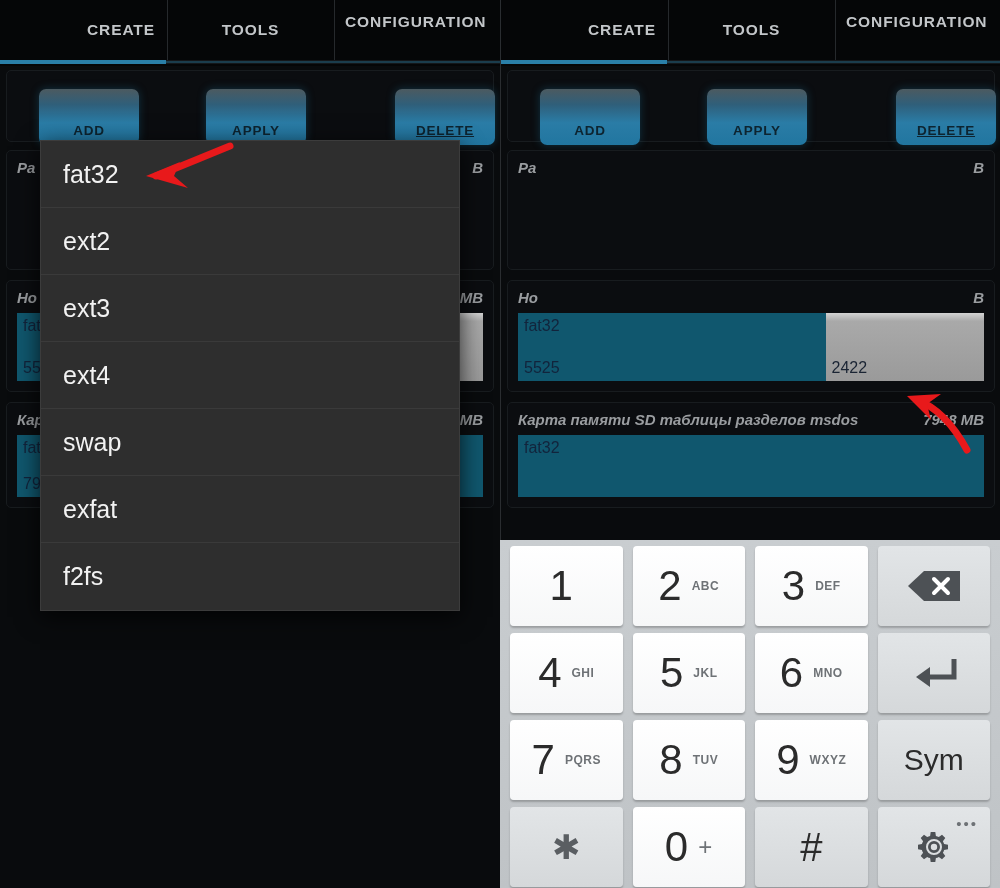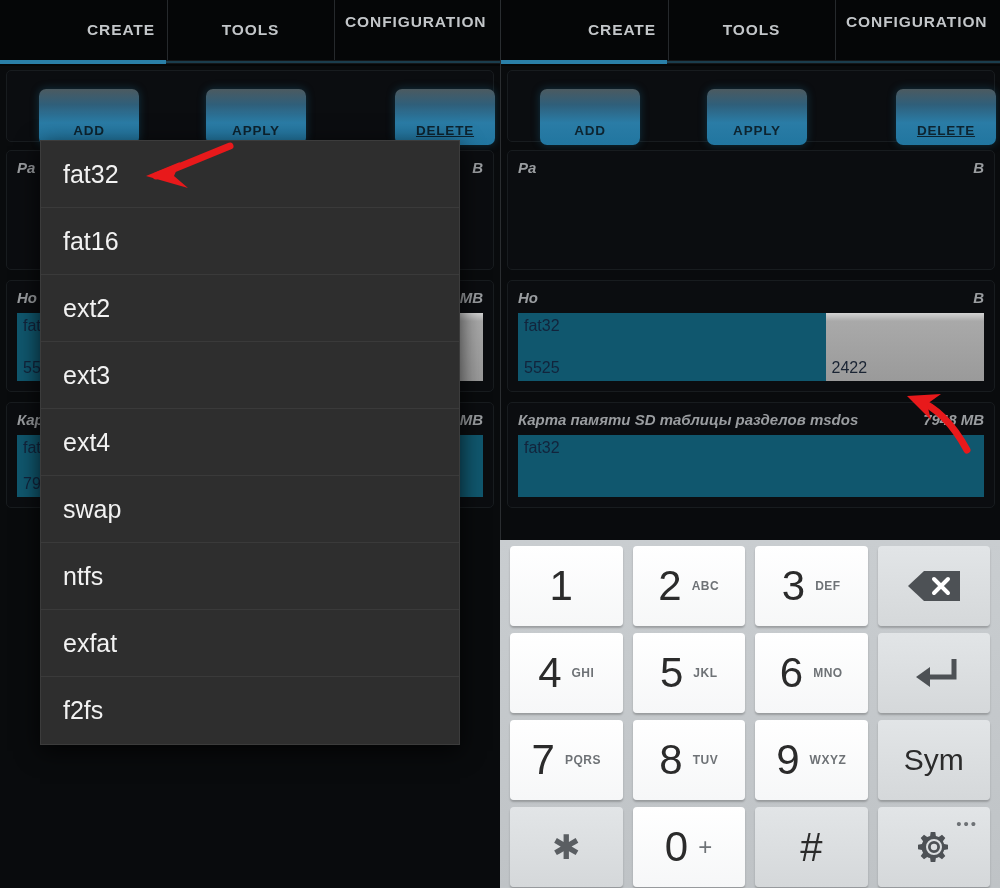--- a/index.html
+++ b/index.html
@@ -155,26 +155,24 @@
           <div class="seg fs" style="width:100%">
             <span class="lab">fat</span>
             <span class="val">79</span>
           </div>
         </div>
       </div>
     </div>
 
     <div class="dropdown">
       <div class="ditem">fat32</div>
-      <div class="ditem">fat16</div>
       <div class="ditem">ext2</div>
       <div class="ditem">ext3</div>
       <div class="ditem">ext4</div>
       <div class="ditem">swap</div>
-      <div class="ditem">ntfs</div>
       <div class="ditem">exfat</div>
       <div class="ditem">f2fs</div>
     </div>
 
     <svg class="arrow" style="left:118px;top:140px;width:120px;height:70px" viewBox="0 0 120 70">
       <path d="M112 6 C 92 14, 64 26, 38 36" stroke="#e8191b" stroke-width="7" fill="none" stroke-linecap="round"></path>
       <path d="M28 36 L 62 22 L 56 36 L 70 48 Z" fill="#e8191b"></path>
     </svg>
   </div>
 

